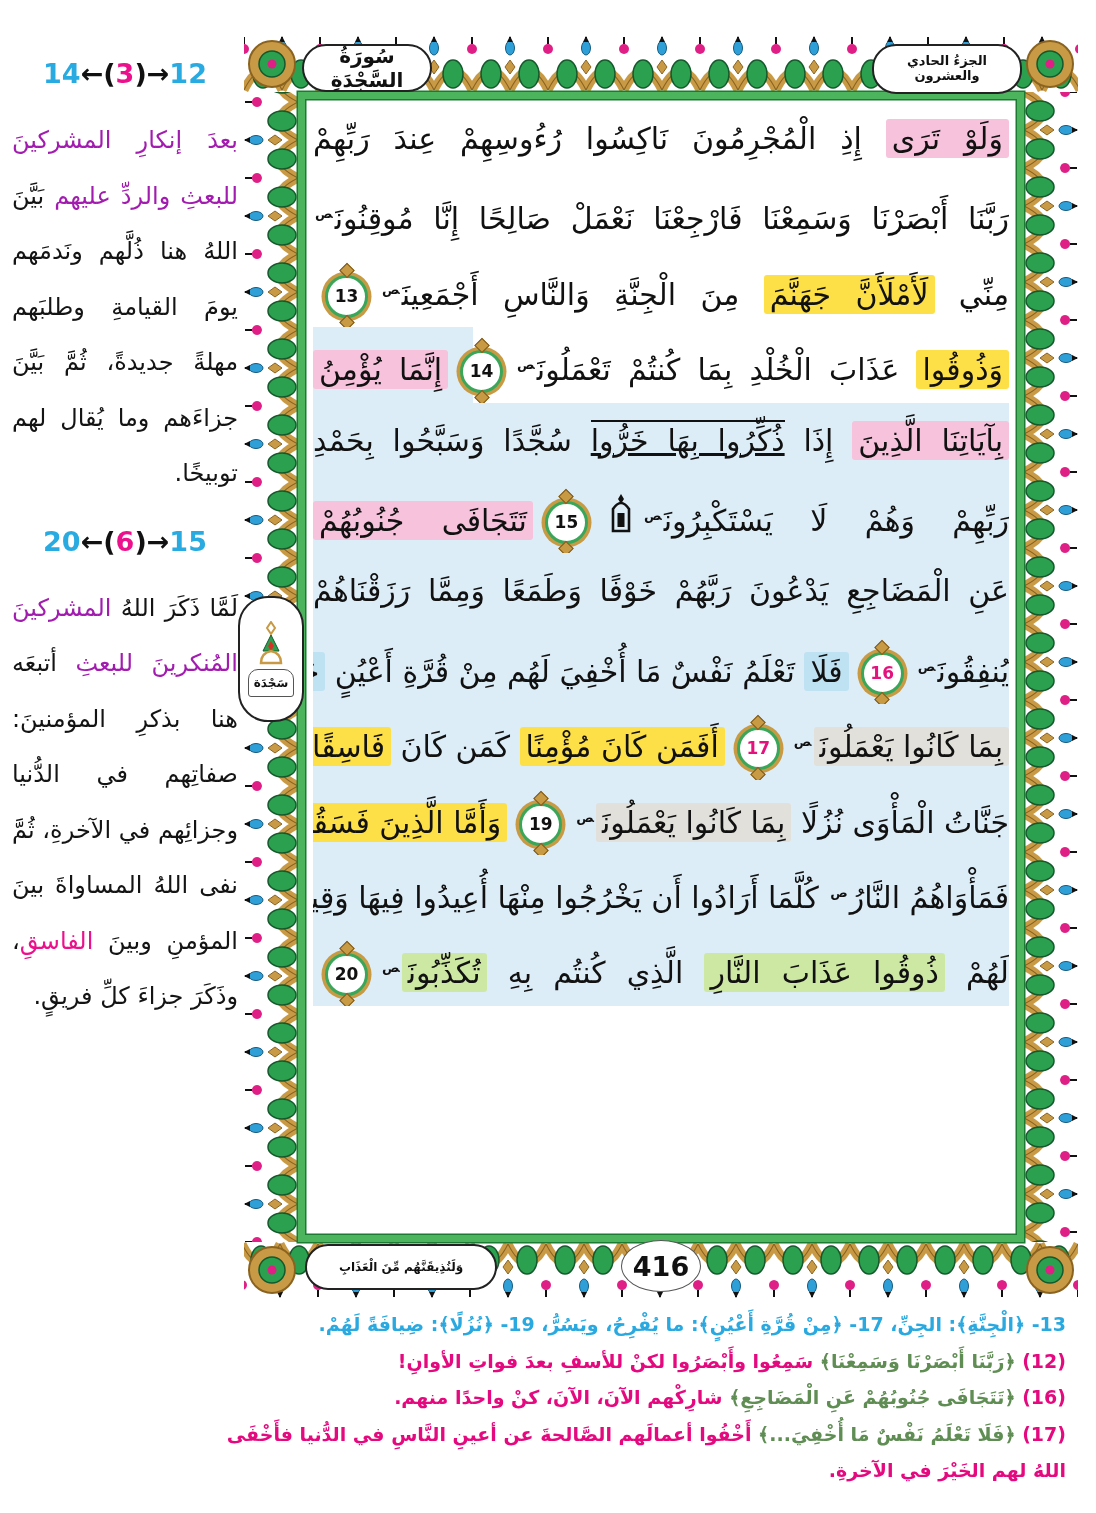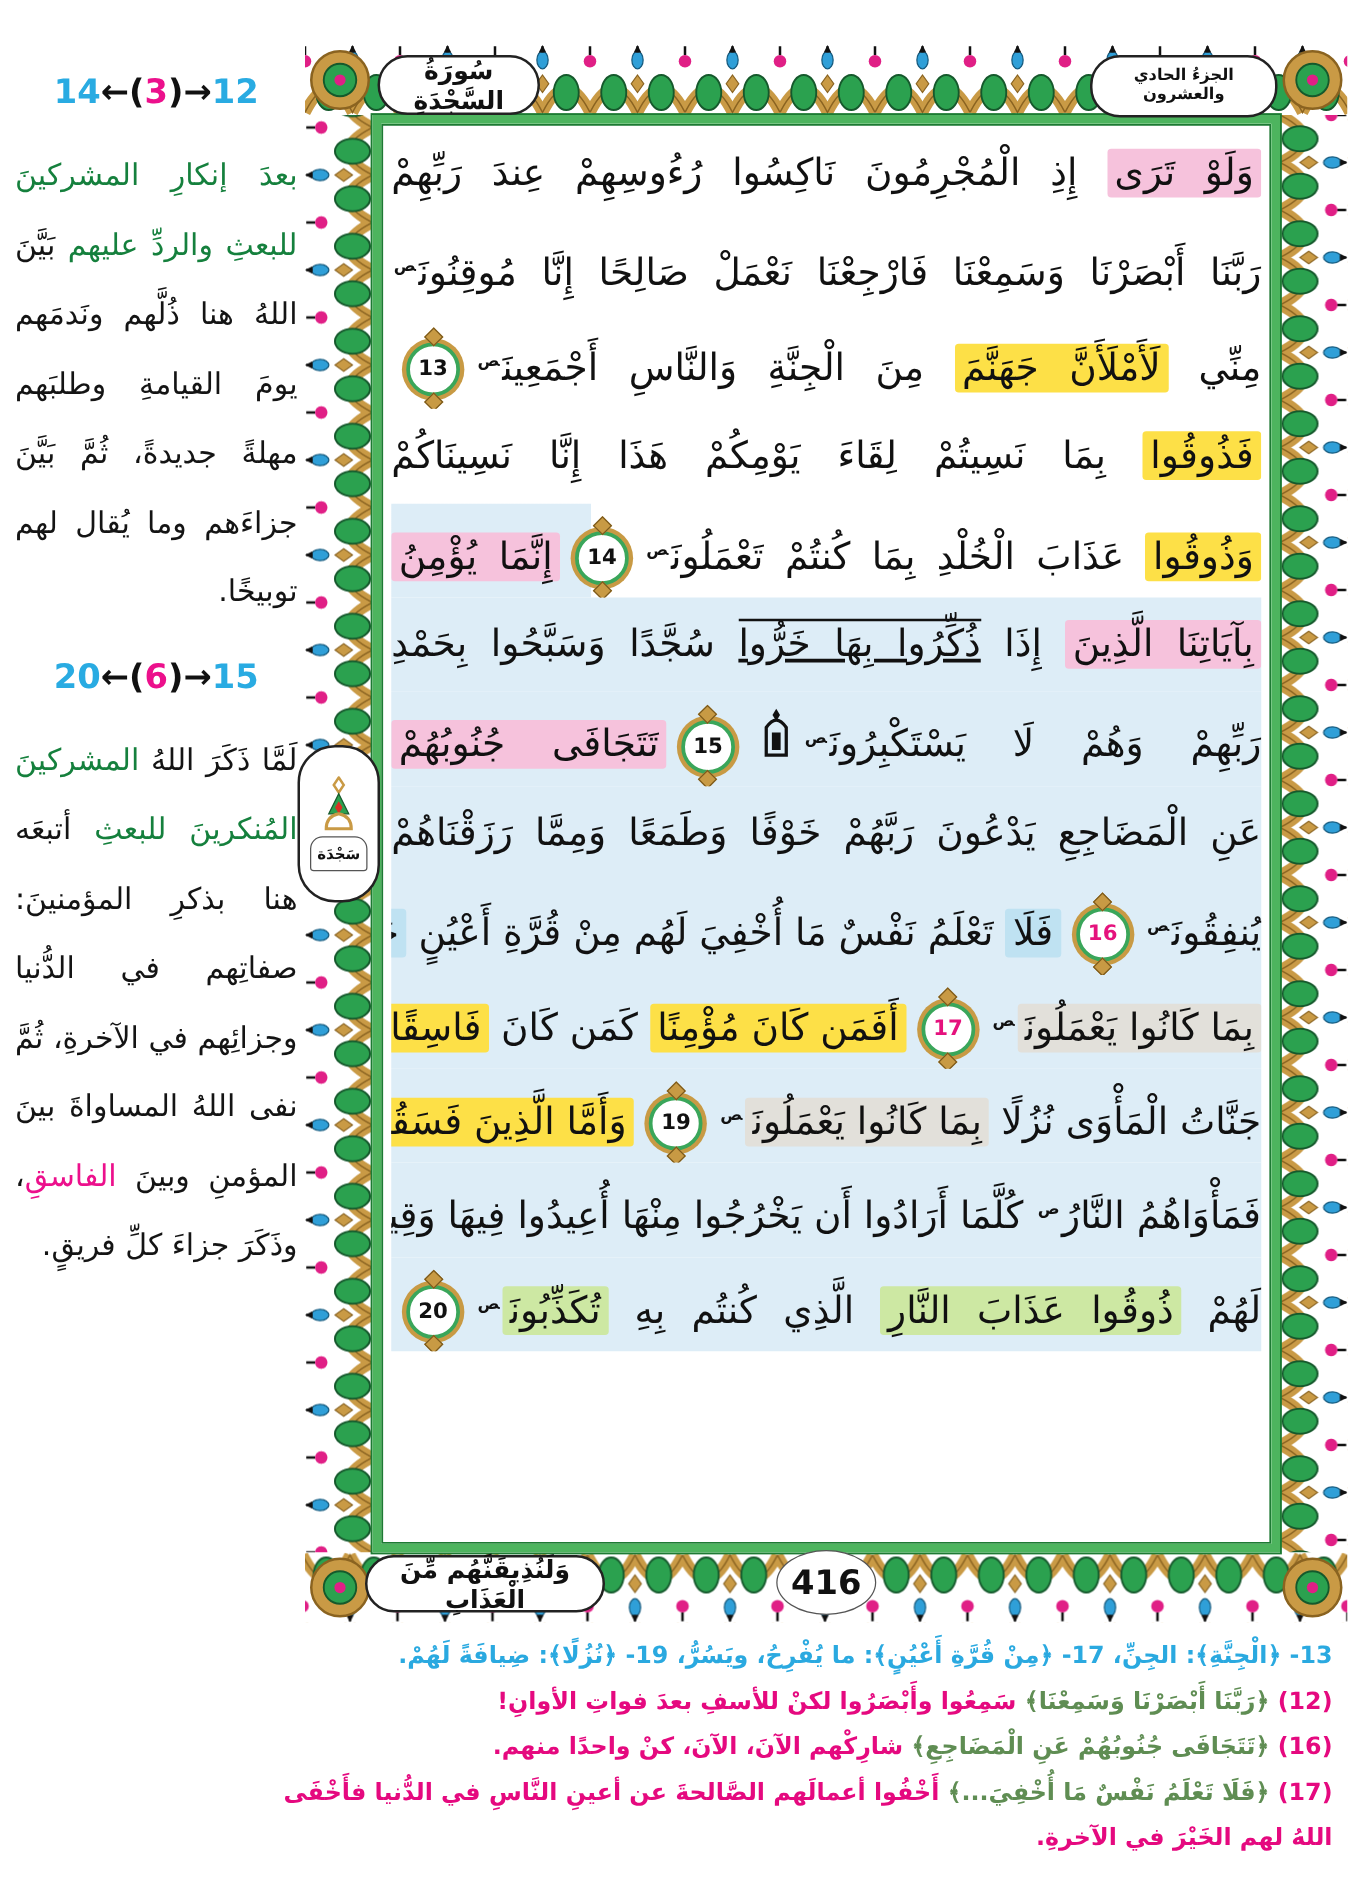--- a/index.html
+++ b/index.html
@@ -6,21 +6,21 @@
   .page{position:relative;width:1096px;height:1513px;background:#fff;overflow:hidden;
         font-family:"DejaVu Sans",sans-serif;color:#111;}
 
   
   .sidebar{position:absolute;left:12px;top:54px;width:226px;direction:rtl;}
   .sb-section{margin-bottom:24px;}
   .sb-head{direction:ltr;text-align:center;font-size:27px;font-weight:bold;margin:4px 0 8px;}
   .sb-head .rng{color:#29abe2;}
   .sb-head .cnt{color:#ec108c;}
   .sb-par{font-size:24px;line-height:55.5px;text-align:justify;color:#141414;}
-  .c-cyan{color:#15803d;}
+  .c-cyan{color:#a21caf;}
   .c-magenta{color:#ec108c;}
   .c-black{color:#141414;}
 
   
   .frame{position:absolute;left:244px;top:36px;width:834px;height:1262px;}
   .frame svg.strip{position:absolute;display:block;}
   .corner{position:absolute;width:56px;height:56px;}
   .inner-frame{position:absolute;left:54px;top:56px;width:712px;height:1136px;
                border:7px solid #4db45e;background:#fff;
                box-shadow:0 0 0 1.5px #1d7a33, inset 0 0 0 1.5px #1d7a33;}
@@ -48,21 +48,21 @@
   .verse.m{color:#e5127d;}
   .verse.k{color:#111;}
   .sajdah-glyph{display:inline-block;vertical-align:middle;margin:0 10px;}
 
   
   .cart{position:absolute;background:#fff;border:2px solid #222;border-radius:24px;
         display:flex;align-items:center;justify-content:center;z-index:3;
         direction:rtl;text-align:center;}
   .cart.surah{left:58px;top:8px;width:126px;height:44px;font-size:20px;font-weight:bold;}
   .cart.juz{right:56px;top:8px;width:134px;height:46px;font-size:13px;font-weight:bold;line-height:1.15;padding:0 6px;}
-  .cart.catch{left:48px;bottom:8px;width:188px;height:42px;font-size:20px;font-weight:bold;}
+  .cart.catch{left:61px;bottom:8px;width:188px;height:42px;font-size:12px;font-weight:bold;}
   .pageno{position:absolute;left:50%;transform:translateX(-50%);bottom:6px;width:78px;height:50px;
           background:#fff;border:1.5px solid #555;border-radius:50%;display:flex;align-items:center;
           justify-content:center;font-size:27px;font-weight:bold;z-index:3;}
   .sajdah-medallion{position:absolute;left:-6px;top:560px;width:62px;height:122px;background:#fff;
           border:2px solid #222;border-radius:30px;z-index:3;display:flex;flex-direction:column;
           align-items:center;justify-content:center;gap:4px;}
   .sajdah-medallion .arch{border:1.5px solid #555;border-radius:10px 10px 3px 3px;
           font-size:12px;font-weight:bold;padding:6px 5px;direction:rtl;}
 
   
@@ -165,21 +165,20 @@
         <path d="M3 42 Q3 32 13 30 Q23 32 23 42 Z" fill="none" stroke="#c99a45" stroke-width="2.5"></path>
       </svg>
       <span class="arch">سَجْدَة</span>
     </div>
 
     <div class="inner-frame">
       <div class="qlines" id="qlines">
           <div class="qline white"><span class="seg hl-pink">وَلَوْ تَرَى</span><span class="seg"> إِذِ الْمُجْرِمُونَ نَاكِسُوا رُءُوسِهِمْ عِندَ رَبِّهِمْ</span></div>
           <div class="qline white"><span class="seg">رَبَّنَا أَبْصَرْنَا وَسَمِعْنَا فَارْجِعْنَا نَعْمَلْ صَالِحًا إِنَّا مُوقِنُونَ</span><sup class="waqf">ص</sup></div>
           <div class="qline white"><span class="seg">مِنِّي </span><span class="seg hl-yellow">لَأَمْلَأَنَّ جَهَنَّمَ</span><span class="seg"> مِنَ الْجِنَّةِ وَالنَّاسِ أَجْمَعِينَ</span><sup class="waqf">ص</sup><span class="verse k">13</span></div>
-          <div class="qline white"><span class="seg hl-yellow">فَذُوقُوا</span><span class="seg"> بِمَا نَسِيتُمْ لِقَاءَ يَوْمِكُمْ هَذَا إِنَّا نَسِينَاكُمْ</span></div>
           <div class="qline split"><span class="seg hl-yellow">وَذُوقُوا</span><span class="seg"> عَذَابَ الْخُلْدِ بِمَا كُنتُمْ تَعْمَلُونَ</span><sup class="waqf">ص</sup><span class="verse k">14</span><span class="seg hl-pink">إِنَّمَا يُؤْمِنُ</span></div>
           <div class="qline blue"><span class="seg hl-pink">بِآيَاتِنَا الَّذِينَ</span><span class="seg"> إِذَا </span><span class="seg overline">ذُكِّرُوا بِهَا خَرُّوا</span><span class="seg"> سُجَّدًا وَسَبَّحُوا بِحَمْدِ</span></div>
           <div class="qline blue"><span class="seg">رَبِّهِمْ وَهُمْ لَا يَسْتَكْبِرُونَ</span><sup class="waqf">ص</sup><span class="sajdah-glyph"><svg viewBox="0 0 22 40" width="22" height="40">
                 <path d="M11 1 L14 6 L11 11 L8 6 Z" fill="#111"></path>
                 <path d="M3 16 Q11 4 19 16 L19 38 L3 38 Z" fill="none" stroke="#111" stroke-width="2.6"></path>
                 <rect x="7.5" y="20" width="7" height="14" fill="#111"></rect>
               </svg></span><span class="verse k">15</span><span class="seg hl-pink">تَتَجَافَى جُنُوبُهُمْ</span></div>
           <div class="qline blue"><span class="seg">عَنِ الْمَضَاجِعِ يَدْعُونَ رَبَّهُمْ خَوْفًا وَطَمَعًا وَمِمَّا رَزَقْنَاهُمْ</span></div>
           <div class="qline blue"><span class="seg">يُنفِقُونَ</span><sup class="waqf">ص</sup><span class="verse m">16</span><span class="seg hl-ltblue">فَلَا</span><span class="seg"> تَعْلَمُ نَفْسٌ مَا أُخْفِيَ لَهُم مِنْ قُرَّةِ أَعْيُنٍ </span><span class="seg hl-ltblue">جَزَاءً</span></div>
           <div class="qline blue"><span class="seg hl-gray">بِمَا كَانُوا يَعْمَلُونَ</span><sup class="waqf">ص</sup><span class="verse m">17</span><span class="seg hl-yellow">أَفَمَن كَانَ مُؤْمِنًا</span><span class="seg"> كَمَن كَانَ </span><span class="seg hl-yellow">فَاسِقًا</span></div>

